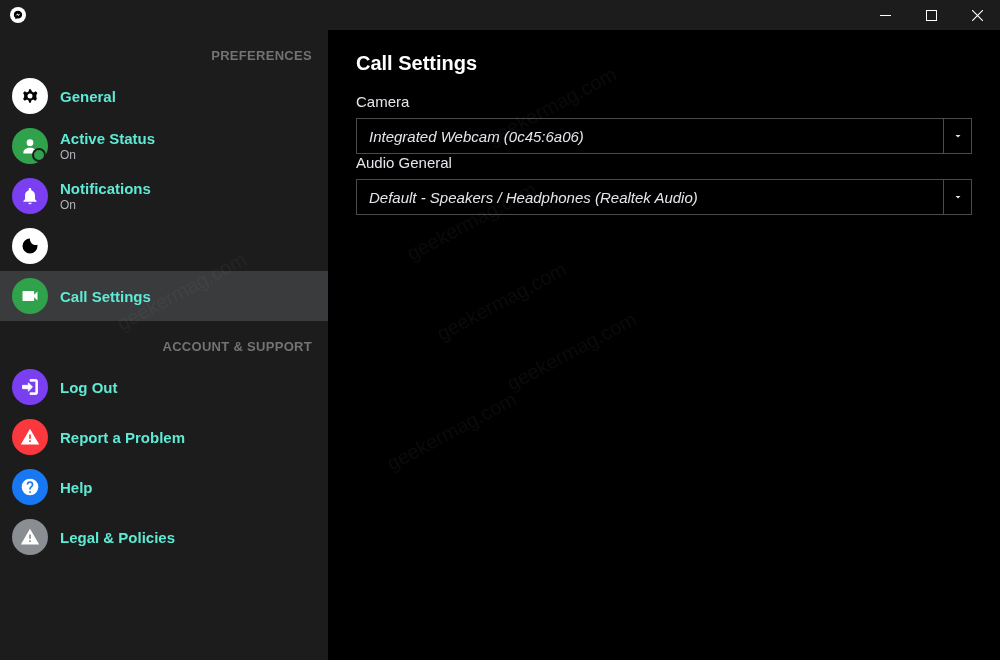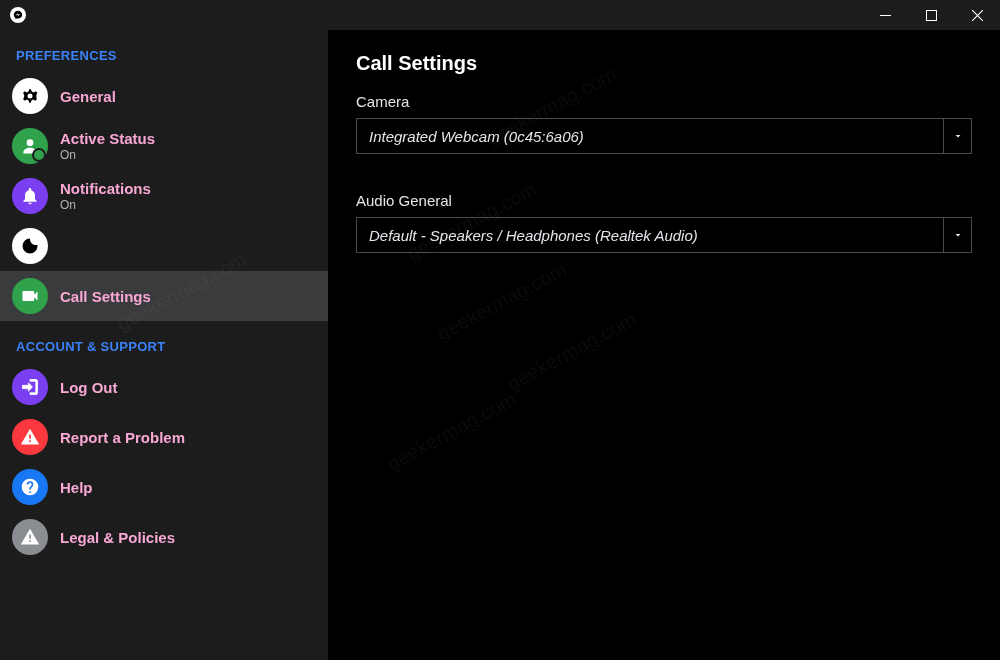--- a/index.html
+++ b/index.html
@@ -38,57 +38,58 @@
       display: flex;
       height: calc(100% - 30px);
     }
     .sidebar {
       width: 328px;
       background: #1c1c1d;
       overflow-y: auto;
       padding-bottom: 10px;
     }
     .section-header {
-      color: #3b82f6;
+      color: #737373;
       font-size: 13px;
       font-weight: 600;
       letter-spacing: 0.3px;
       padding: 18px 16px 8px 16px;
+      text-align: right;
     }
     .nav-item {
       display: flex;
       align-items: center;
       padding: 7px 12px;
       cursor: pointer;
       gap: 12px;
     }
     .nav-item.active { background: #3a3b3c; }
     .nav-icon {
       width: 36px; height: 36px;
       border-radius: 50%;
       display: flex; align-items: center; justify-content: center;
       flex-shrink: 0;
     }
     .nav-icon svg { width: 20px; height: 20px; }
     .nav-text { display: flex; flex-direction: column; justify-content: center; gap: 1px; }
-    .nav-label { font-size: 15px; font-weight: 600; color: #f9a8d4; }
+    .nav-label { font-size: 15px; font-weight: 600; color: #5eead4; }
     .nav-sub { font-size: 12px; color: #b0b3b8; font-weight: 400; }
 
     .main {
       flex: 1;
       background: #000;
       padding: 22px 28px;
       overflow-y: auto;
     }
     .page-title {
       font-size: 20px;
       font-weight: 700;
       margin-bottom: 18px;
     }
-    .field-group { margin-bottom: 38px; }
+    .field-group { }
     .field-label {
       font-size: 15px;
       color: #e4e6eb;
       margin-bottom: 8px;
     }
     .select {
       position: relative;
       border: 1px solid #4a4b4c;
       background: #000;
       height: 36px;

